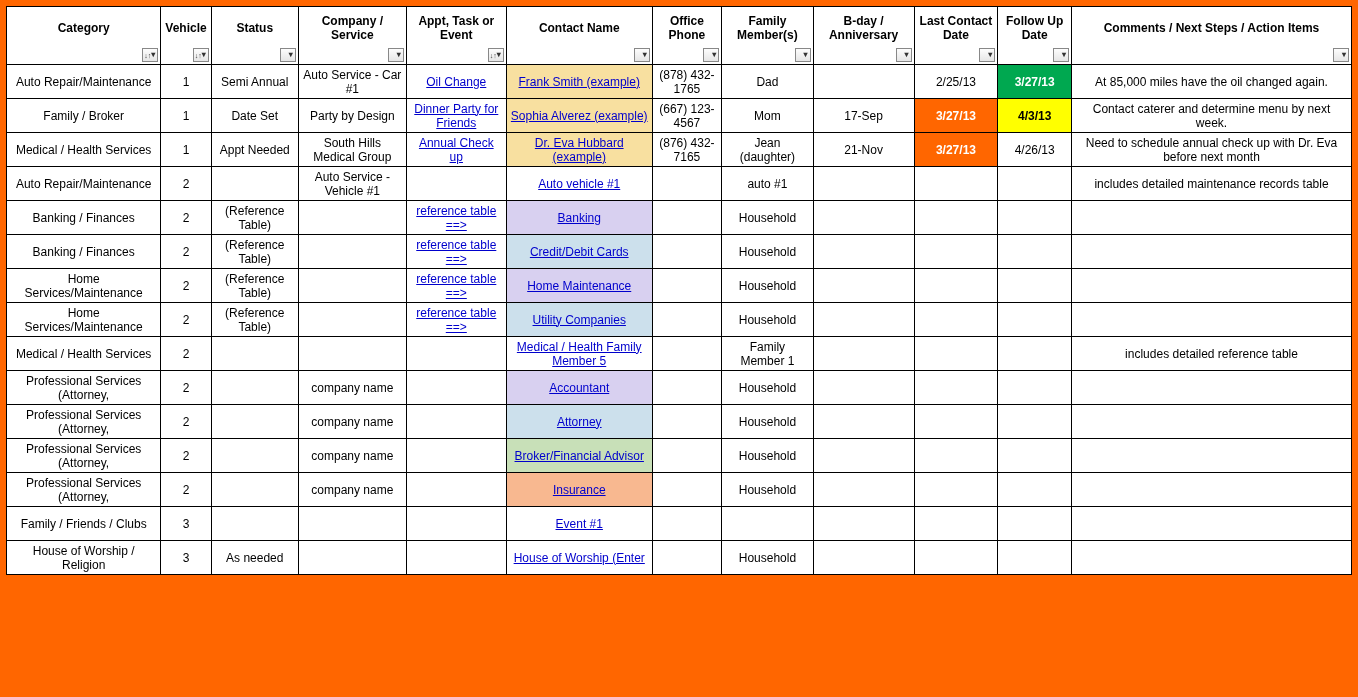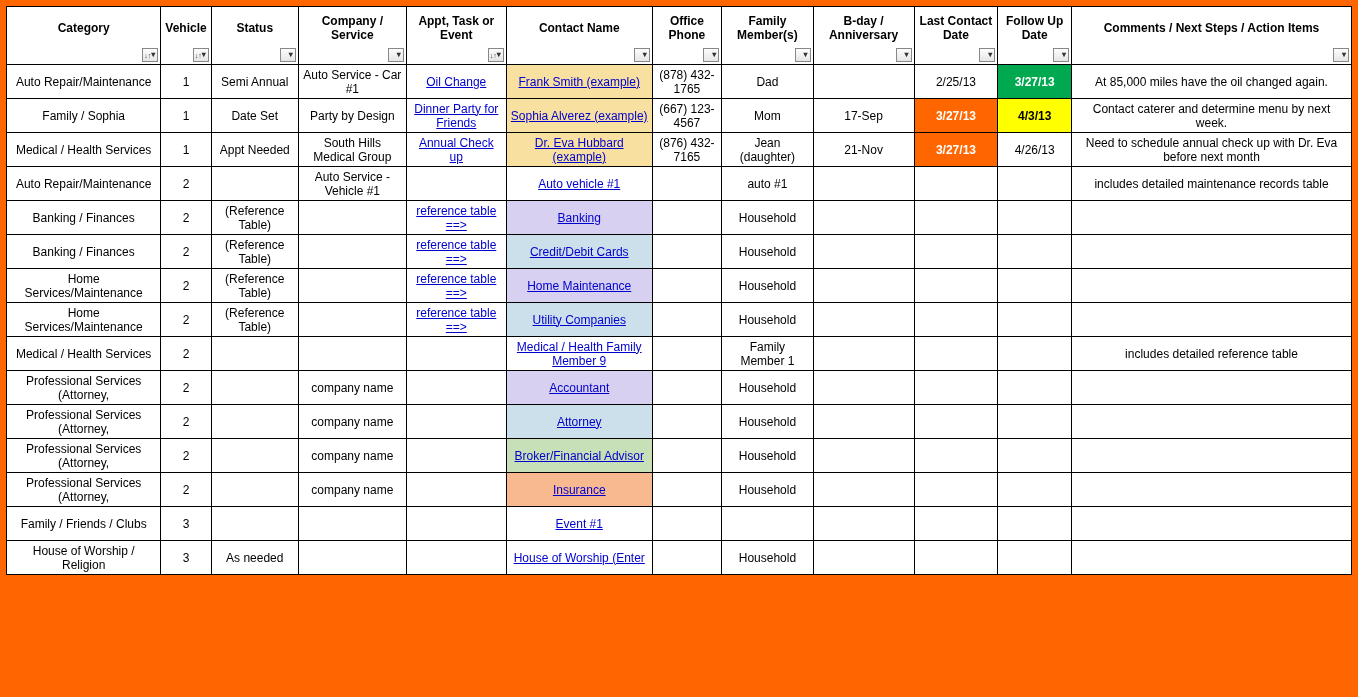--- a/index.html
+++ b/index.html
@@ -122,21 +122,21 @@
         <td><a href="#" class="link">Oil Change</a></td>
         <td class="bg-tan"><a href="#" class="link">Frank Smith (example)</a></td>
         <td>(878) 432-1765</td>
         <td>Dad</td>
         <td></td>
         <td>2/25/13</td>
         <td class="bg-green">3/27/13</td>
         <td class="left">At 85,000 miles have the oil changed again.</td>
       </tr>
       <tr>
-        <td>Family / Sophia</td>
+        <td>Family / Broker</td>
         <td>1</td>
         <td>Date Set</td>
         <td>Party by Design</td>
         <td><a href="#" class="link">Dinner Party for Friends</a></td>
         <td class="bg-tan"><a href="#" class="link">Sophia Alverez (example)</a></td>
         <td>(667) 123-4567</td>
         <td>Mom</td>
         <td>17-Sep</td>
         <td class="bg-orange">3/27/13</td>
         <td class="bg-yellow">4/3/13</td>
@@ -225,21 +225,21 @@
         <td></td>
         <td></td>
         <td class="left"></td>
       </tr>
       <tr>
         <td>Medical / Health Services</td>
         <td>2</td>
         <td></td>
         <td></td>
         <td></td>
-        <td><a href="#" class="link">Medical / Health Family Member 9</a></td>
+        <td><a href="#" class="link">Medical / Health Family Member 5</a></td>
         <td></td>
         <td>Family Member 1</td>
         <td></td>
         <td></td>
         <td></td>
         <td class="left">includes detailed reference table</td>
       </tr>
       <tr>
         <td>Professional Services (Attorney,</td>
         <td>2</td>

